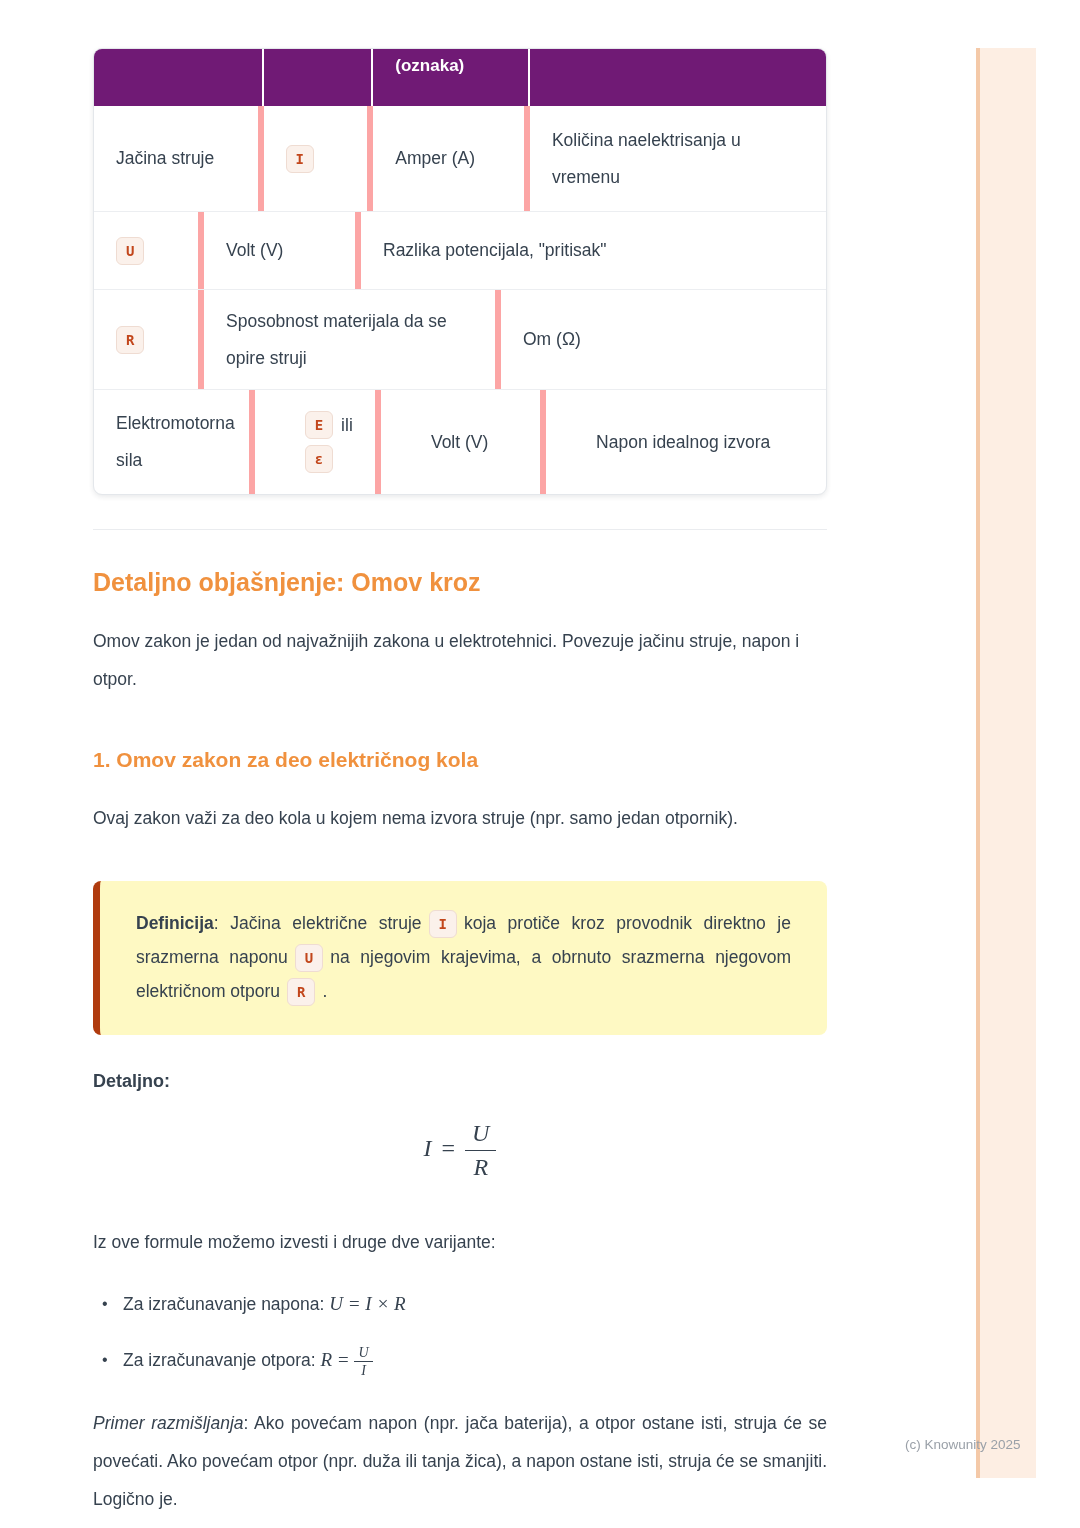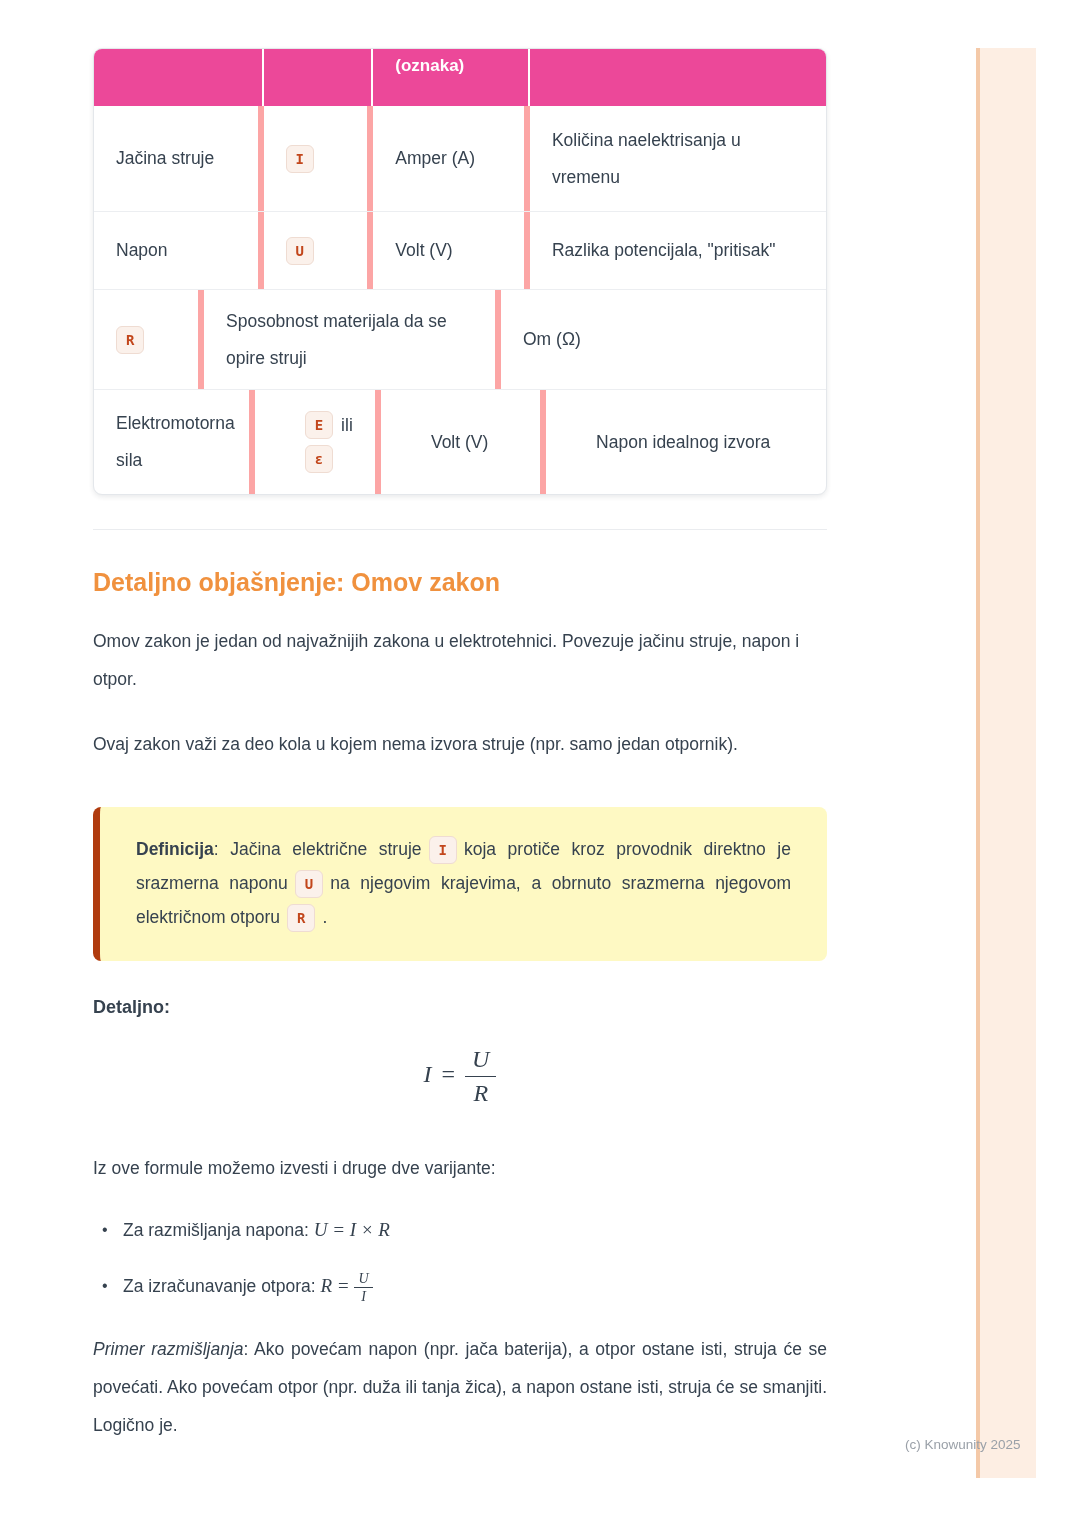--- a/index.html
+++ b/index.html
@@ -32,21 +32,21 @@
   
   .table-card {
     width: 734px;
     border: 1px solid #e4e7eb;
     border-radius: 9px;
     overflow: hidden;
     box-shadow: 0 2px 5px rgba(40,50,60,0.10);
     background: #ffffff;
   }
   .trow, .thead { display: flex; width: 100%; }
-  .thead { background: #ec4899; height: 57px; }
+  .thead { background: #701a75; height: 57px; }
   .th {
     color: #ffffff; font-weight: bold; font-size: 17px;
     padding: 7px 12px 0 22px;
   }
   .th:not(:last-child) { border-right: 2px solid #ffffff; }
   .c1 { width: 170px; }
   .c2 { width: 110px; }
   .c3 { width: 157px; }
   .c4 { width: 297px; }
   .trow { border-top: 1px solid #eceef1; }
@@ -186,21 +186,20 @@
     <div class="trow r1 first" data-name="table-row">
       <div class="td c1" data-name="quantity-name">Jačina struje</div>
       <div class="td c2" data-name="quantity-symbol-cell">
           <span><span class="chip" data-name="symbol-chip">I</span></span>
         </div>
       <div class="td c3" data-name="quantity-unit">Amper (A)</div>
       <div class="td c4" data-name="quantity-description">Količina naelektrisanja u vremenu</div>
     </div>
 
     <div class="trow r2" data-name="table-row">
-      <div class="td c1" data-name="quantity-name">Napon</div>
       <div class="td c2" data-name="quantity-symbol-cell">
           <span><span class="chip" data-name="symbol-chip">U</span></span>
         </div>
       <div class="td c3" data-name="quantity-unit">Volt (V)</div>
       <div class="td c4" data-name="quantity-description">Razlika potencijala, "pritisak"</div>
     </div>
 
     <div class="trow r3" data-name="table-row">
       <div class="td c2" data-name="quantity-symbol-cell">
           <span><span class="chip" data-name="symbol-chip">R</span></span>
@@ -220,43 +219,44 @@
           <span class="chip" data-name="symbol-chip">ε</span>
         </div>
       </div>
       <div class="td c3" data-name="quantity-unit">Volt (V)</div>
       <div class="td c4" data-name="quantity-description">Napon idealnog izvora</div>
     </div>
   </div>
 
   <hr class="divider" data-name="section-divider">
 
-  <h2 data-name="section-title">Detaljno objašnjenje: Omov zakon</h2>
+  <h2 data-name="section-title">Detaljno objašnjenje: Omov kroz</h2>
 
   <p class="body-text intro" data-name="intro-paragraph">Omov zakon je jedan od najvažnijih zakona u elektrotehnici. Povezuje jačinu struje, napon i otpor.</p>
 
+  <h3 data-name="subsection-title">1. Omov zakon za deo električnog kola</h3>
 
   <p class="body-text scope" data-name="scope-paragraph">Ovaj zakon važi za deo kola u kojem nema izvora struje (npr. samo jedan otpornik).</p>
 
   <div class="defbox" data-name="definition-callout">
     <p data-name="definition-text"><strong data-name="definition-label">Definicija</strong><span data-name="definition-fragment">: Jačina električne struje</span><span class="chip" data-name="symbol-chip">I</span><span data-name="definition-fragment">koja protiče kroz provodnik direktno je srazmerna naponu</span><span class="chip" data-name="symbol-chip">U</span><span data-name="definition-fragment">na njegovim krajevima, a obrnuto srazmerna njegovom električnom otporu</span><span class="chip" data-name="symbol-chip">R</span><span data-name="definition-fragment">.</span></p>
   </div>
 
   <p class="formula-label" data-name="formula-label">Detaljno:</p>
 
   <div class="formula-display" data-name="ohms-law-formula">
     <span data-name="formula-lhs">I</span><span class="eq" data-name="equals-sign">=</span><span class="frac" data-name="fraction"><span class="num" data-name="fraction-numerator">U</span><span class="den" data-name="fraction-denominator">R</span></span>
   </div>
 
   <p class="body-text variants-intro" data-name="variants-intro">Iz ove formule možemo izvesti i druge dve varijante:</p>
 
   <ul class="variant-list" data-name="variant-list">
     <li data-name="list-item">
       <span class="dot" data-name="bullet-icon">•</span>
-      <span data-name="variant-text">Za razmišljanja napona:</span>
+      <span data-name="variant-text">Za izračunavanje napona:</span>
       <span class="math" data-name="variant-formula">U = I × R</span>
     </li>
     <li data-name="list-item">
       <span class="dot" data-name="bullet-icon">•</span>
       <span data-name="variant-text">Za izračunavanje otpora:</span>
       <span class="math" data-name="variant-formula"><span data-name="variant-formula-lhs">R =</span> <span class="frac small" data-name="fraction"><span class="num" data-name="fraction-numerator">U</span><span class="den" data-name="fraction-denominator">I</span></span></span>
     </li>
   </ul>
 
   <p class="body-text example" data-name="example-paragraph"><em data-name="example-label">Primer razmišljanja</em><span data-name="example-text">: Ako povećam napon (npr. jača baterija), a otpor ostane isti, struja će se povećati. Ako povećam otpor (npr. duža ili tanja žica), a napon ostane isti, struja će se smanjiti. Logično je.</span></p>

